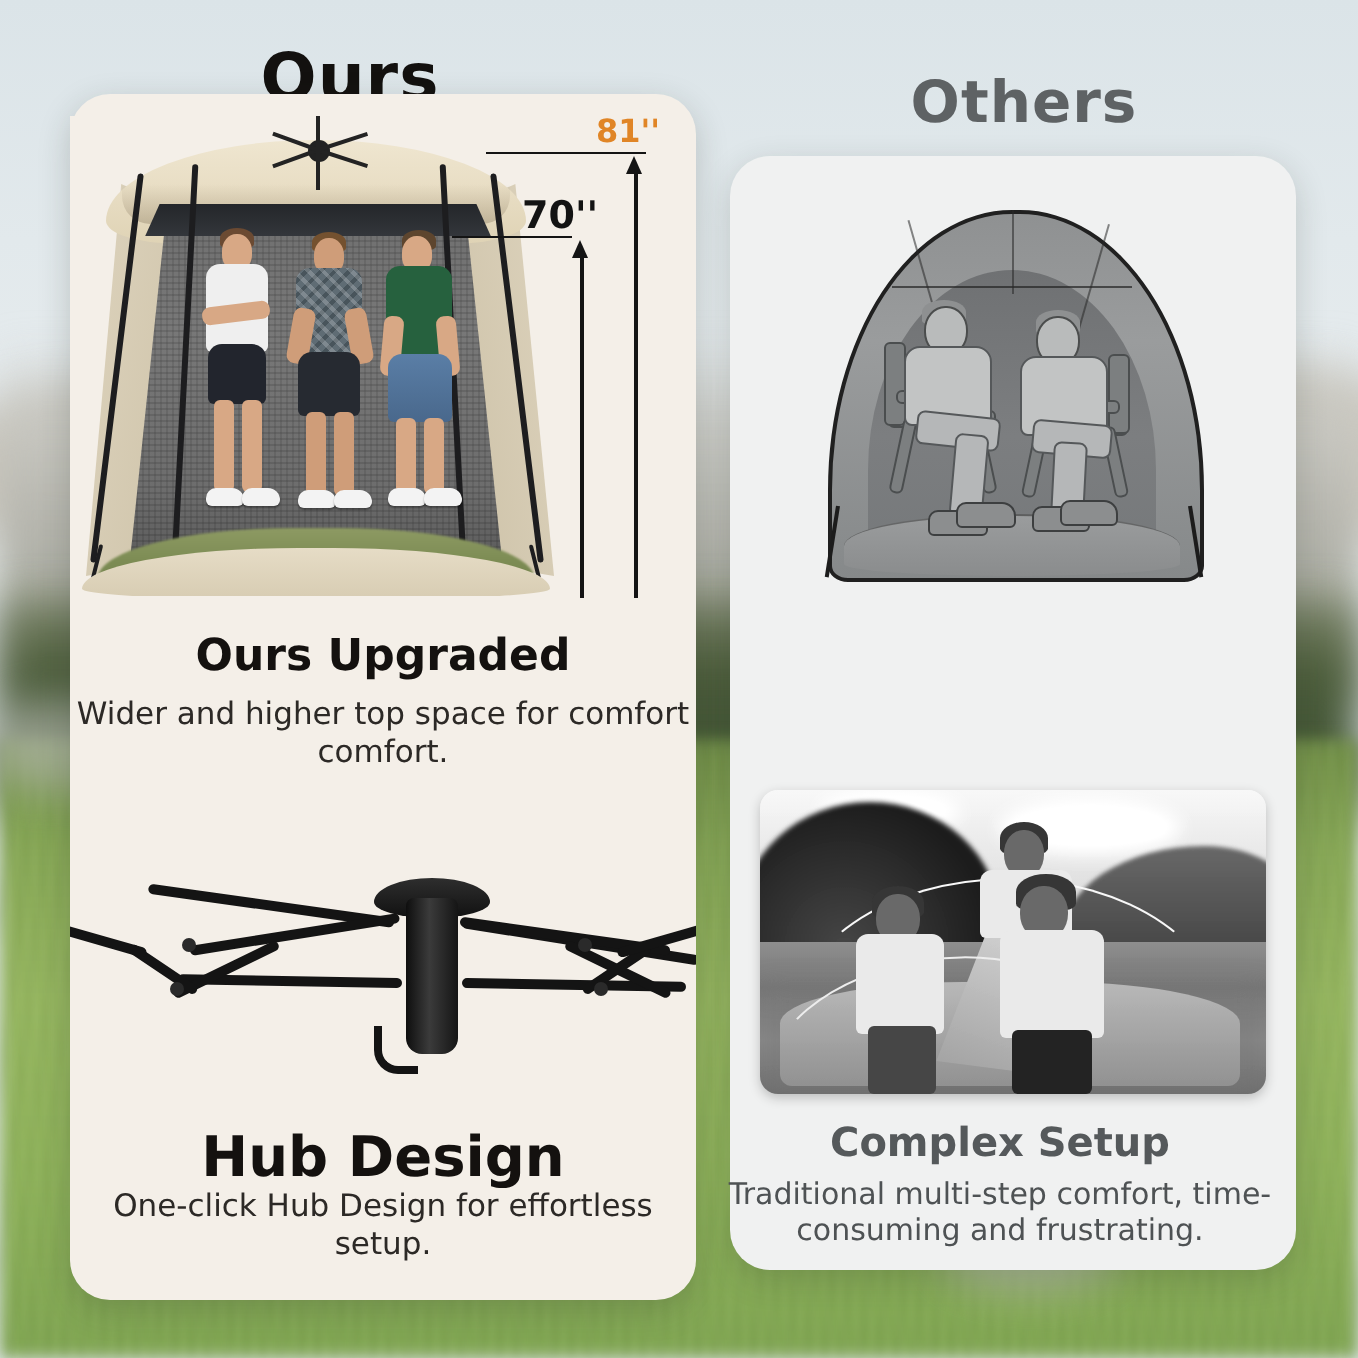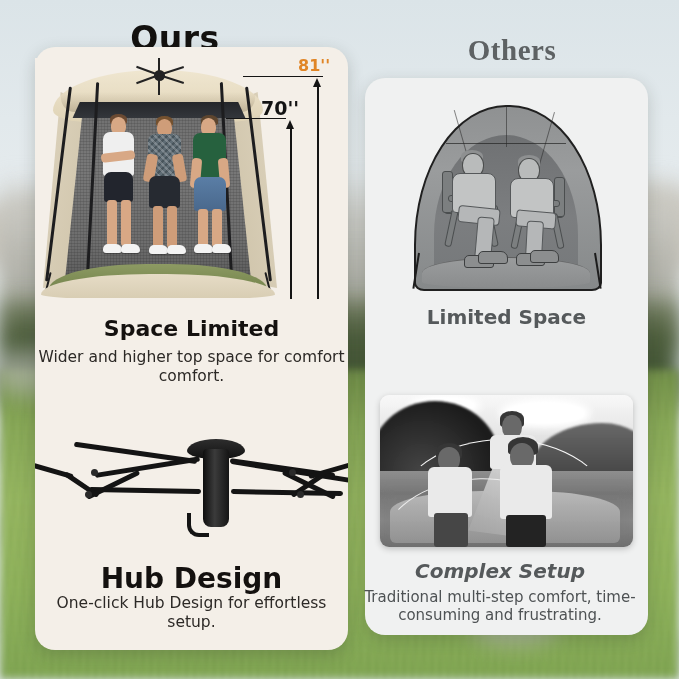--- a/index.html
+++ b/index.html
@@ -29,21 +29,21 @@
     background:
       repeating-linear-gradient(84deg,rgba(255,255,255,.16) 0 2px,rgba(0,0,0,0) 2px 7px),
       repeating-linear-gradient(96deg,rgba(40,66,20,.20) 0 2px,rgba(0,0,0,0) 2px 9px),
       repeating-linear-gradient(100deg,rgba(190,220,140,.18) 0 1px,rgba(0,0,0,0) 1px 6px);
     filter:blur(2.2px);}
   .bg-rockblob{position:absolute;filter:blur(11px);border-radius:50%;}
 
   
   .head{position:absolute;font-weight:bold;letter-spacing:.5px;}
   #h-ours{left:0;top:3px;width:350px;text-align:center;font-size:33px;color:#13110f;margin-top:16px;}
-  #h-others{left:345px;top:34px;width:334px;text-align:center;font-size:29px;color:#5e6264;font-family:Liberation Serif, serif;}
+  #h-others{left:345px;top:34px;width:334px;text-align:center;font-size:29px;color:#5e6264;}
 
   
   .card{position:absolute;border-radius:20px;}
   #card-ours{left:35px;top:47px;width:313px;height:603px;background:#f4efe8;
     box-shadow:0 5px 16px rgba(40,50,40,.22);}
   #card-others{left:365px;top:78px;width:283px;height:557px;background:#f0f1f1;
     box-shadow:0 5px 16px rgba(40,50,40,.20);}
 
   
   .tentphoto{position:absolute;left:36px;top:58px;width:246px;height:240px;overflow:hidden;}
@@ -116,21 +116,21 @@
 
   
   .t-title{position:absolute;text-align:center;font-weight:bold;}
   .t-body{position:absolute;text-align:center;line-height:1.22;}
   #ours-t1{left:36px;top:316px;width:312px;font-size:22px;color:#14110f;}
   #ours-b1{left:36px;top:348px;width:312px;font-size:15.5px;color:#2c2926;}
   #ours-t2{left:36px;top:562px;width:312px;font-size:28px;color:#14110f;}
   #ours-b2{left:36px;top:594px;width:312px;font-size:15.5px;color:#2c2926;}
   #oth-t1{left:366px;top:305px;width:281px;font-size:20px;color:#55595b;}
   #oth-b1{left:366px;top:334px;width:281px;font-size:15px;color:#55595b;}
-  #oth-t2{left:350px;top:559px;width:300px;font-size:20px;color:#55595b;font-style:italic;}
+  #oth-t2{left:350px;top:559px;width:300px;font-size:20px;color:#55595b;}
   #oth-b2{left:346px;top:588px;width:308px;font-size:15px;color:#4e5254;}
 
   
   .domewrap{position:absolute;left:400px;top:105px;width:212px;height:185px;}
   .dome-shell{position:absolute;left:14px;top:0;width:184px;height:182px;
     background:linear-gradient(180deg,#8f9192 0%,#9a9c9d 35%,#86898a 100%);
     border:2.5px solid #202020;
     border-radius:92px 92px 10px 10px / 140px 140px 8px 8px;}
   .dome-panel{position:absolute;border-left:1.4px solid rgba(40,40,40,.55);}
   .dome-inner{position:absolute;left:34px;top:30px;width:144px;height:150px;
@@ -236,21 +236,20 @@
         <div class="gp-hair" style="left:118px;top:50px;width:22px;height:12px;"></div>
         <div class="gp-head" style="left:118px;top:53px;width:20px;height:23px;"></div>
         <div class="gp-body" style="left:110px;top:73px;width:42px;height:38px;"></div>
         <div class="gp-leg" style="left:116px;top:106px;width:38px;height:15px;transform:rotate(5deg);"></div>
         <div class="gp-leg" style="left:126px;top:116px;width:15px;height:36px;transform:rotate(3deg);"></div>
         <div class="gp-shoe" style="left:116px;top:148px;width:27px;height:11px;"></div>
         <div class="gp-shoe" style="left:130px;top:145px;width:27px;height:11px;"></div>
       </div>
     </div>
 
-    <div class="t-title" id="oth-t1" style="left:0;width:283px;top:227px;">Limited Space</div>
 
     <div class="bwphoto" style="left:15px;top:317px;">
       <div class="bw-sky"></div>
       <div class="bw-cloud" style="left:120px;top:6px;width:90px;height:26px;"></div>
       <div class="bw-cloud" style="left:30px;top:2px;width:70px;height:18px;"></div>
       <div class="bw-hillL"></div>
       <div class="bw-hillR"></div>
       <div class="bw-field"></div>
       <div class="bw-cloud" style="left:0;top:100px;width:253px;height:52px;background:rgba(120,120,120,.45);filter:blur(7px);border-radius:0;"></div>
 
@@ -358,21 +357,21 @@
         <div class="p-arm skin" style="left:184px;top:100px;width:10px;height:30px;transform:rotate(-5deg);"></div>
         <div class="p-torso" style="left:159px;top:119px;width:32px;height:34px;
                     background:linear-gradient(180deg,#5a7ea6,#49688c);"></div>
         <div class="p-leg skin" style="left:163px;top:151px;width:10px;height:38px;"></div>
         <div class="p-leg skin" style="left:177px;top:151px;width:10px;height:38px;"></div>
         <div class="p-shoe" style="left:159px;top:186px;width:19px;height:9px;"></div>
         <div class="p-shoe" style="left:177px;top:186px;width:19px;height:9px;"></div>
       </div>
     </div>
 
-    <div class="t-title" id="ours-t1" style="left:0;width:313px;top:269px;">Space Limited</div>
+    <div class="t-title" id="ours-t1" style="left:0;width:313px;top:269px;">Ours Upgraded</div>
     <div class="t-body" id="ours-b1" style="left:0;width:313px;top:301px;">Wider and higher top space for comfort comfort.</div>
 
     <div class="hubshot" style="left:0;top:378px;width:313px;">
       <div class="arm" style="left:162px;top:34px;width:124px;transform:rotate(188deg);"></div>
       <div class="arm" style="left:60px;top:48px;width:106px;transform:rotate(-9deg);"></div>
       <div class="arm" style="left:166px;top:64px;width:112px;transform:rotate(181deg);"></div>
       <div class="arm" style="left:52px;top:70px;width:58px;transform:rotate(-26deg);"></div>
       <div class="arm" style="left:30px;top:46px;width:40px;transform:rotate(34deg);"></div>
       <div class="arm" style="left:-8px;top:36px;width:48px;transform:rotate(16deg);"></div>
 

